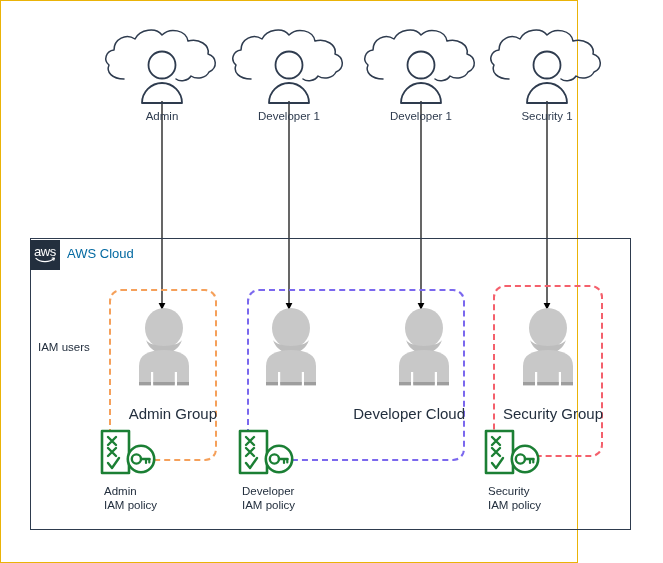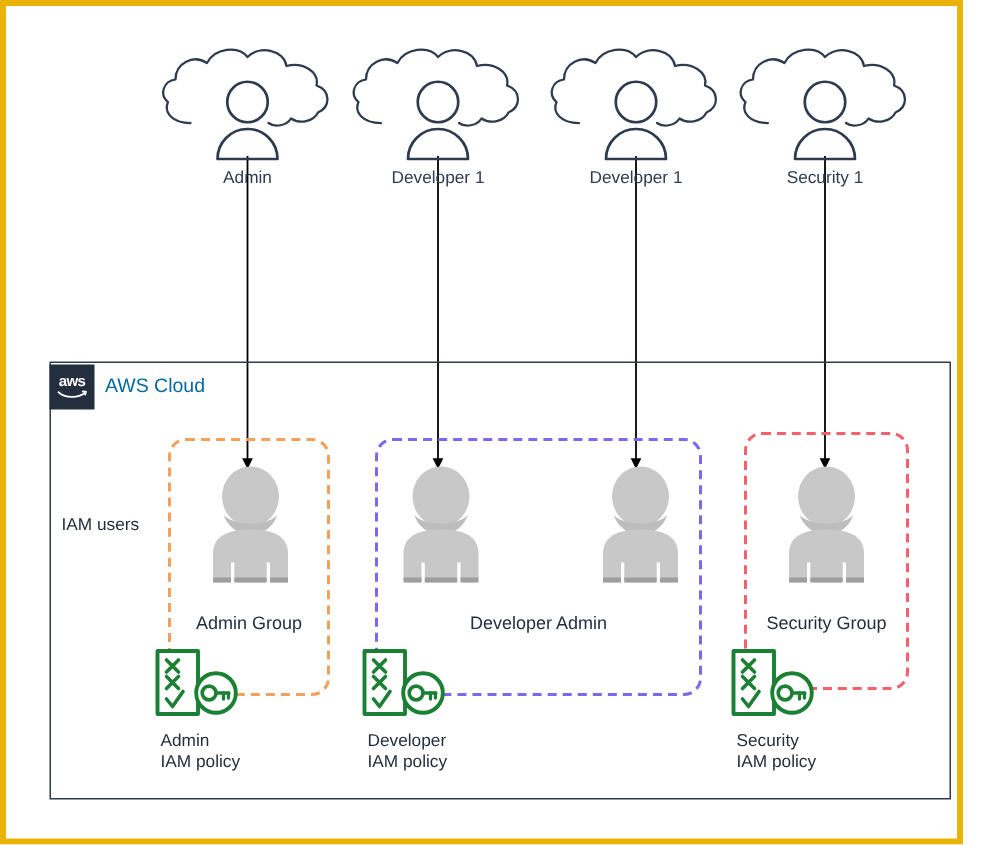--- a/index.html
+++ b/index.html
@@ -9,24 +9,24 @@
   }
   body {
     width: 663px;
     height: 563px;
     font-family: "Liberation Sans", sans-serif;
     color: #232f3e;
     overflow: hidden;
   }
   #canvas {
     position: relative;
-    width: 642px;
+    width: 578px;
     height: 563px;
     box-sizing: border-box;
-    border: 4px solid #eab308;
+    border: 1px solid #eab308;
     background: #ffffff;
   }
 
   
   .ext-user {
     position: absolute;
     width: 120px;
     top: 24px;
     text-align: center;
   }
@@ -61,22 +61,22 @@
     width: 30px;
     height: 30px;
     background: #232f3e;
     display: flex;
     flex-direction: column;
     align-items: center;
     justify-content: center;
   }
   #aws-badge .aws-word {
     color: #ffffff;
-    font-size: 10px;
-    font-weight: 700;
+    font-size: 13px;
+    font-weight: 400;
     letter-spacing: -0.4px;
     line-height: 10px;
   }
   #aws-badge svg { display: block; margin-top: 0px; }
   #aws-cloud-label {
     position: absolute;
     left: 66px;
     top: 245px;
     font-size: 13px;
     color: #0369a1;
@@ -95,23 +95,23 @@
   .group-box {
     position: absolute;
     box-sizing: border-box;
     border-style: dashed;
     border-width: 2.2px;
     border-radius: 12px;
     background: transparent;
   }
   .group-label {
     position: absolute;
-    font-size: 12px;
+    font-size: 15px;
     color: #232f3e;
-    text-align: center;
+    text-align: right;
     white-space: nowrap;
   }
 
   
   .iam-user {
     position: absolute;
     width: 66px;
     height: 82px;
   }
 
@@ -274,21 +274,21 @@
     <circle cx="37.4" cy="30" r="4.6" fill="none" stroke="#1b7f34" stroke-width="2.4"></circle>
     <path d="M42,30 L50.5,30" stroke="#1b7f34" stroke-width="2.4" stroke-linecap="round"></path>
     <path d="M47,30 L47,34" stroke="#1b7f34" stroke-width="2.2" stroke-linecap="round"></path>
     <path d="M50.3,30 L50.3,33.4" stroke="#1b7f34" stroke-width="2.2" stroke-linecap="round"></path>
   </svg></div>
       <div class="policy-label" style="left: 103px; top: 483px;">
         <div>Admin</div>
         <div>IAM policy</div>
       </div>
       <div class="group-box" style="left: 246px; top: 288px; width: 218px; height: 172px; border-color: rgb(123, 104, 238);"></div>
-      <div class="group-label" style="left: 246px; top: 404px; width: 218px;">Developer Admin</div>
+      <div class="group-label" style="left: 246px; top: 404px; width: 218px;">Developer Cloud</div>
       <div class="iam-user" style="left: 257px; top: 305px;">
   <svg viewBox="0 0 66 82" aria-hidden="true">
     <ellipse cx="33" cy="22" rx="19" ry="20" fill="#c8c8c8"></ellipse>
     <path d="M33,40 a19,8 0 0 0 18,-6 a19,20 0 0 1 -36,0 a19,8 0 0 0 18,6 z" fill="#bdbdbd"></path>
     <path d="M8,78 L8,60 C8,49 17,44 33,44 C49,44 58,49 58,60 L58,78 Z" fill="#c8c8c8"></path>
     <rect x="20" y="66" width="2.2" height="12" fill="#ffffff"></rect>
     <rect x="43.8" y="66" width="2.2" height="12" fill="#ffffff"></rect>
     <rect x="8" y="76" width="12" height="3.4" fill="#9e9e9e"></rect>
     <rect x="22.2" y="76" width="21.6" height="3.4" fill="#9e9e9e"></rect>
     <rect x="46" y="76" width="12" height="3.4" fill="#9e9e9e"></rect>

